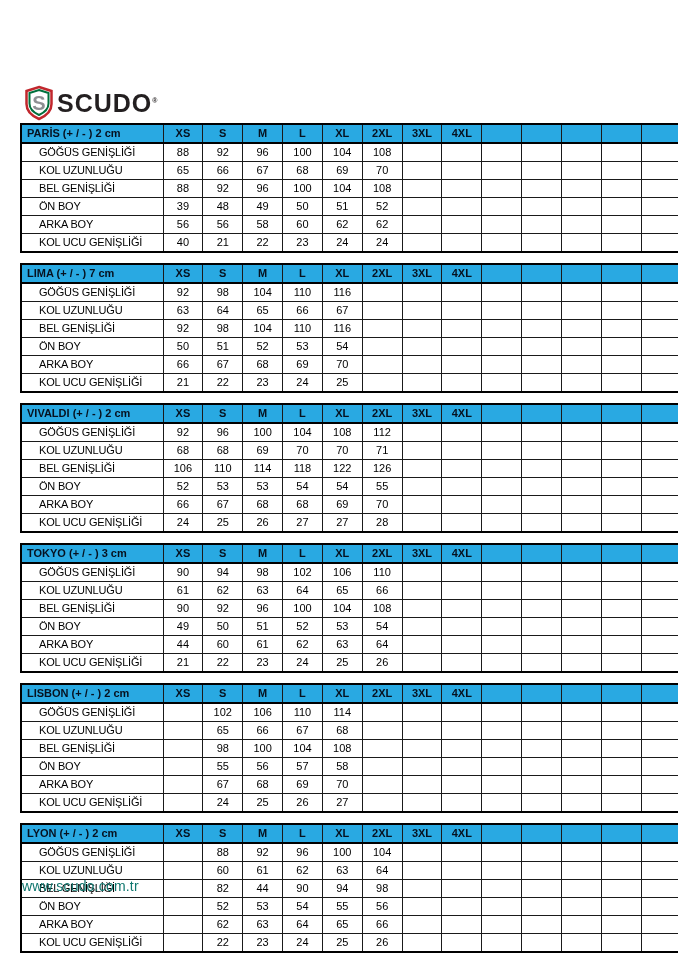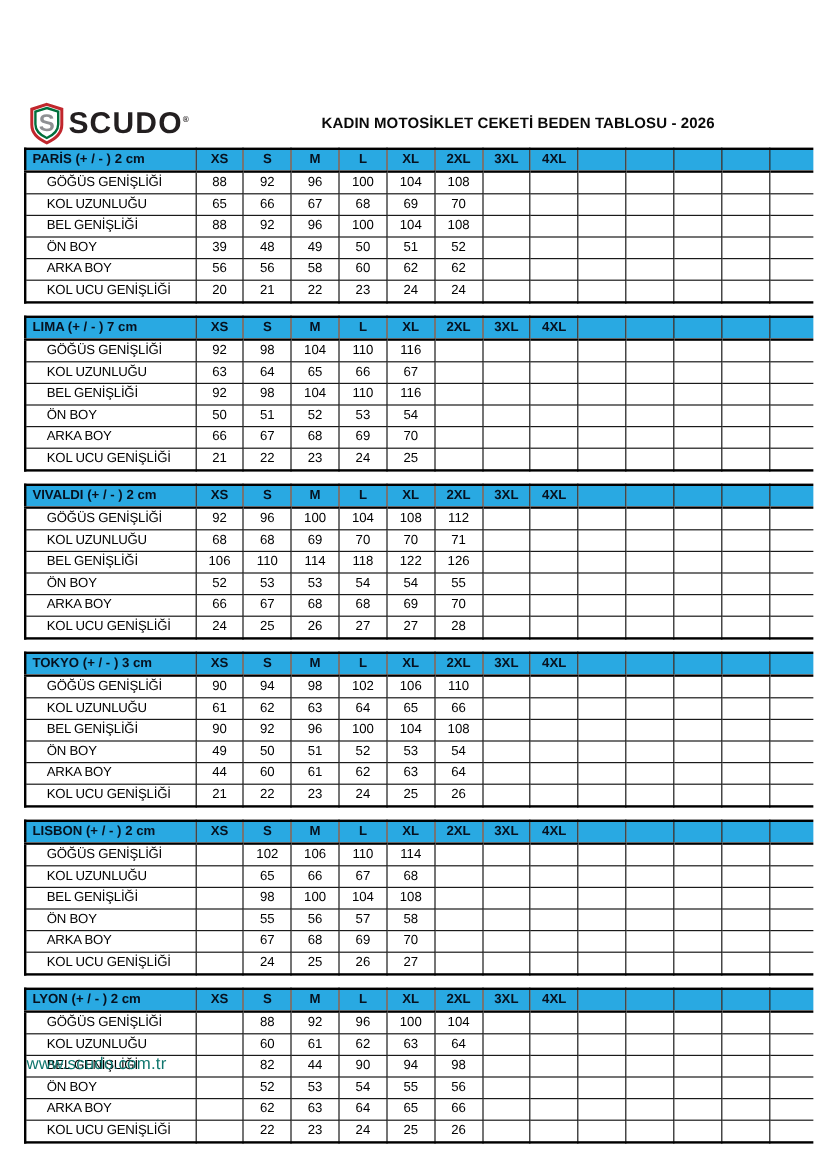--- a/index.html
+++ b/index.html
@@ -102,21 +102,20 @@
 
   <div class="logo">
     <svg class="logo-shield" viewBox="0 0 60 70" xmlns="http://www.w3.org/2000/svg" aria-hidden="true">
       <path d="M30 3 L55 11 V37 C55 52 44 61 30 67 C16 61 5 52 5 37 V11 Z" fill="#ffffff" stroke="#C1272D" stroke-width="5"></path>
       <path d="M30 9 L49 15 V36 C49 47 41 54 30 59 C19 54 11 47 11 36 V15 Z" fill="#ffffff" stroke="#00703C" stroke-width="4"></path>
       <text x="30" y="48" text-anchor="middle" font-family="Liberation Sans, sans-serif" font-size="40" font-weight="bold" fill="#8E9093">S</text>
     </svg>
     <div class="brand-name"><span>SCUDO</span><span class="brand-mark">®</span></div>
   </div>
 
-  <div class="doc-title">KADIN MOTOSİKLET CEKETİ BEDEN TABLOSU - 2026</div>
 
   <main class="tables-area">
       <table class="size-table">
         <colgroup>
           <col class="label-col">
           <col>
           <col>
           <col>
           <col>
           <col>
@@ -223,21 +222,21 @@
             <td></td>
             <td></td>
             <td></td>
             <td></td>
             <td></td>
             <td></td>
             <td></td>
           </tr>
           <tr>
             <td class="label-cell">KOL UCU GENİŞLİĞİ</td>
-            <td>20</td>
+            <td>40</td>
             <td>21</td>
             <td>22</td>
             <td>23</td>
             <td>24</td>
             <td>24</td>
             <td></td>
             <td></td>
             <td></td>
             <td></td>
             <td></td>

